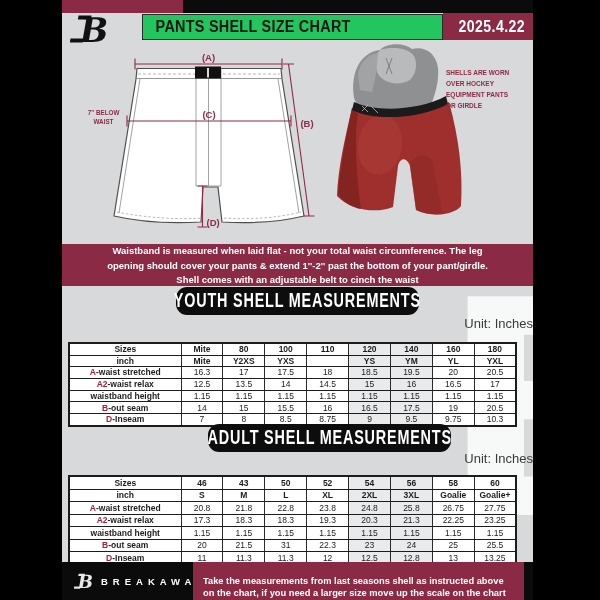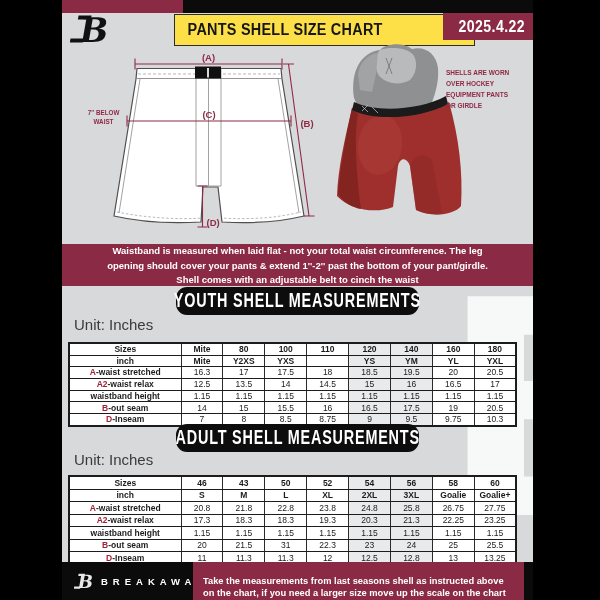--- a/index.html
+++ b/index.html
@@ -7,42 +7,42 @@
         font-family:"Liberation Sans",sans-serif;}
   .content{position:absolute;left:62px;top:0;width:471px;height:600px;background:#d8d9db;overflow:hidden;}
 
   .watermark{position:absolute;left:378px;top:284px;font-family:"DejaVu Sans",sans-serif;
              font-weight:bold;font-size:300px;line-height:255px;color:rgba(255,255,255,.8);}
 
   .topband{position:absolute;left:0;top:0;width:471px;height:13px;background:#0b0b0b;}
   .topband .maroon{position:absolute;left:0;top:0;width:121px;height:13px;background:#8b2a45;}
 
   .logo{position:absolute;left:8px;top:13px;width:44px;height:32px;}
-  .titlebox{position:absolute;left:80px;top:14px;width:301px;height:32px;background:#fde047;
-            border:1px solid #2b2b2b;box-sizing:border-box;display:flex;align-items:center;margin-left:32px;}
+  .titlebox{position:absolute;left:80px;top:14px;width:301px;height:26px;background:#22c55e;
+            border:1px solid #2b2b2b;box-sizing:border-box;display:flex;align-items:center;}
   .titlebox span{font-size:16px;font-weight:bold;color:#161616;letter-spacing:.3px;white-space:nowrap;
                  transform:scaleX(.9);transform-origin:left center;padding-left:14px;}
   .datebox{position:absolute;left:381px;top:13px;width:98px;height:27px;background:#8b2a45;
            display:flex;align-items:center;justify-content:center;}
   .datebox span{color:#fff;font-size:16px;font-weight:bold;letter-spacing:.5px;white-space:nowrap;
                 transform:scale(.88,1.05);}
 
   .diagram-svg{position:absolute;left:0;top:40px;}
 
   .maroon-banner{position:absolute;left:0;top:244px;width:471px;height:42px;background:#8b2a45;
                  display:flex;flex-direction:column;align-items:center;justify-content:space-between;
                  color:#fff;font-size:9.5px;font-weight:bold;line-height:13px;text-align:center;}
 
   .pill{position:absolute;left:114px;width:243px;height:28px;background:#0d0d0d;border-radius:11px;
         display:flex;align-items:center;justify-content:center;}
   .pill span{color:#fff;font-size:18px;font-weight:bold;letter-spacing:1px;white-space:nowrap;
              transform:scale(.8,1.08);}
-  #youth-pill{top:287px;} #adult-pill{top:424px;}
-
-  .unit{position:absolute;left:0;width:471px;text-align:left;font-size:15px;color:#3a3a3a;padding-left:12px;}
+  #youth-pill{top:287px;} #adult-pill{top:424px;margin-left:32px;}
+
+  .unit{position:absolute;left:0;width:471px;text-align:right;font-size:13px;color:#3a3a3a;}
   #youth-unit{top:316px;} #adult-unit{top:451px;}
 
   table{position:absolute;left:6px;width:447px;border-collapse:collapse;table-layout:fixed;
         background:#fff;border:2px solid #1c1c1c;margin-top:11px;}
   #youth-table{top:331px;} #adult-table{top:464px;}
   td{border-left:1px solid #2a2a2a;border-right:1px solid #2a2a2a;
      border-top:1.5px solid #1c1c1c;border-bottom:1.5px solid #1c1c1c;
      padding:0;margin:0;font-size:8.5px;color:#1b1b1b;text-align:center;line-height:1;
      overflow:hidden;white-space:nowrap;}
   #youth-table td{height:10.7px;} #adult-table td{height:11.5px;}

